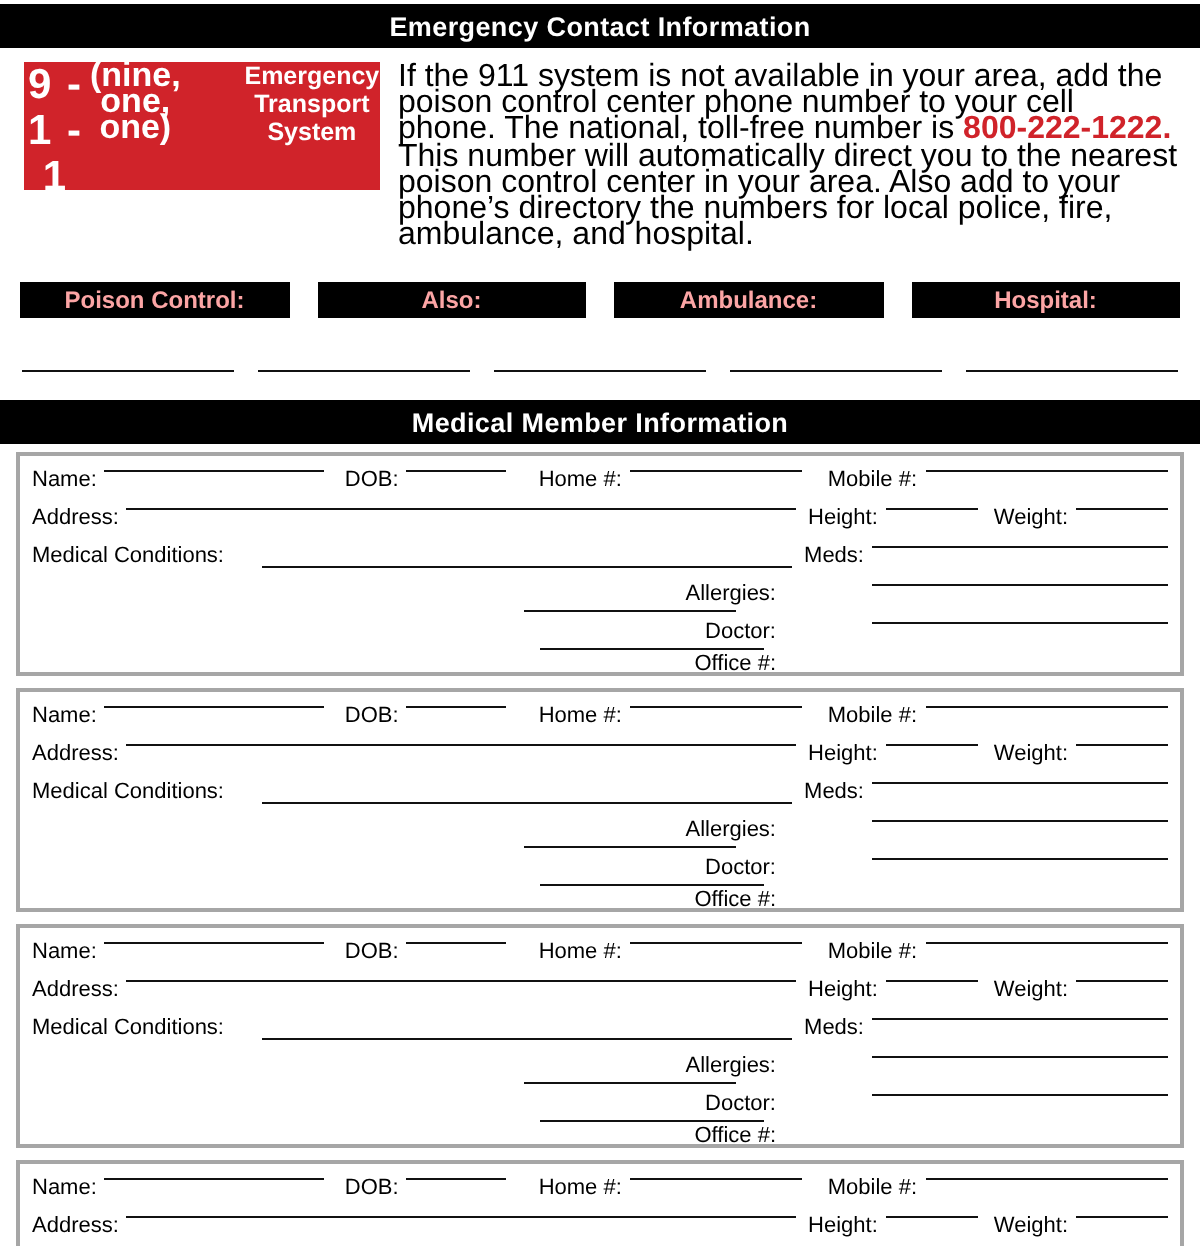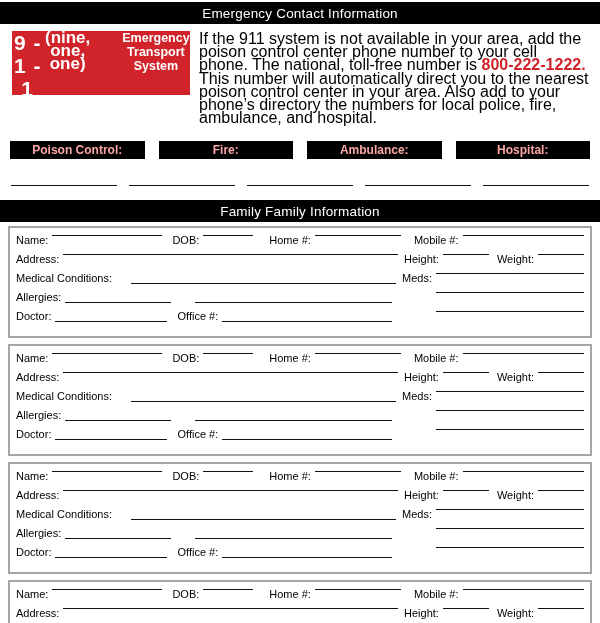--- a/index.html
+++ b/index.html
@@ -7,21 +7,21 @@
     --bar:#000000;
     --border-gray:#A6A6A6;
   }
   *{box-sizing:border-box;}
   html,body{margin:0;padding:0;}
   body{
     width:600px;height:623px;overflow:hidden;background:#fff;color:#000;
     font-family:"Liberation Sans","DejaVu Sans",sans-serif;
   }
   .black-bar{
-    background:var(--bar);color:#fff;font-weight:normal;text-align:center;
+    background:var(--bar);color:#fff;font-weight:bold;text-align:center;
     height:22px;line-height:23px;font-size:13.5px;letter-spacing:.2px;
   }
   .top-bar{margin-top:2px;}
   
   .intro{display:flex;padding:7px 10px 0 12px;}
   .red-box{
     width:178px;height:64px;background:var(--red);color:#fff;text-align:center;
     font-weight:bold;display:flex;flex-direction:row;justify-content:center;flex:none;
   }
   .red-num{font-size:21px;line-height:23px;letter-spacing:1px;}
@@ -38,21 +38,21 @@
   .contact-lines{display:flex;gap:12px;padding:0 11px;margin-top:25px;}
   .contact-line{flex:1;border-bottom:1.5px solid #111;height:2px;}
   .family-bar{margin-top:14px;}
   
   #members{padding:4px 8px 0;}
   .member{border:2px solid var(--border-gray);padding:6px 6px 7px;margin-bottom:6px;background:#fff;}
   .frow{display:flex;align-items:flex-start;height:19px;}
   .lbl{font-size:11px;line-height:13px;white-space:nowrap;margin-right:4px;}
   .line{border-bottom:1.2px solid #111;height:2px;margin-bottom:1px;}
   .left{flex:1;display:flex;align-items:flex-end;}
-  .mr-meds{margin-right:44px;}
+  .mr-meds{margin-right:44px;flex-direction:column;}
   .rline{width:148px;flex:none;}
   .w-name{width:110px;margin-right:10px;}
   .w-dob{width:50px;margin-right:16px;}
   .w-home{width:86px;margin-right:13px;}
   .w-hw{width:46px;}
   .w-allergy{width:106px;margin-right:24px;}
   .w-doctor{width:112px;margin-right:10px;}
   .grow{flex:1;}
   .mr6{margin-right:6px;gap:15px;}
   .mr8{margin-right:8px;}
@@ -66,34 +66,34 @@
   <div class="red-box">
     <div class="red-num">9 - 1 - 1</div>
     <div class="red-sub">(nine, one, one)</div>
     <div class="red-cap">Emergency Transport System</div>
   </div>
   <div class="intro-text"><span>If the 911 system is not available in your area, add the poison control center phone number to your cell phone. The national, toll-free number is </span><span class="phone">800-222-1222.</span><span> This number will automatically direct you to the nearest poison control center in your area. Also add to your phone’s directory the numbers for local police, fire, ambulance, and hospital.</span></div>
 </div>
 
 <div class="contact-bars">
   <div class="contact-bar">Poison Control:</div>
-  <div class="contact-bar">Fire:</div>
+  <div class="contact-bar">Also:</div>
   <div class="contact-bar">Ambulance:</div>
   <div class="contact-bar">Hospital:</div>
 </div>
 
 <div class="contact-lines">
   <div class="contact-line"></div>
   <div class="contact-line"></div>
   <div class="contact-line"></div>
   <div class="contact-line"></div>
   <div class="contact-line"></div>
 </div>
 
-<div class="black-bar family-bar">Family Family Information</div>
+<div class="black-bar family-bar">Medical Member Information</div>
 
 <div id="members">
   <div class="member">
     <div class="frow">
       <span class="lbl">Name:</span>
       <div class="line w-name"></div>
       <span class="lbl">DOB:</span>
       <div class="line w-dob"></div>
       <span class="lbl">Home #:</span>
       <div class="line w-home"></div>

